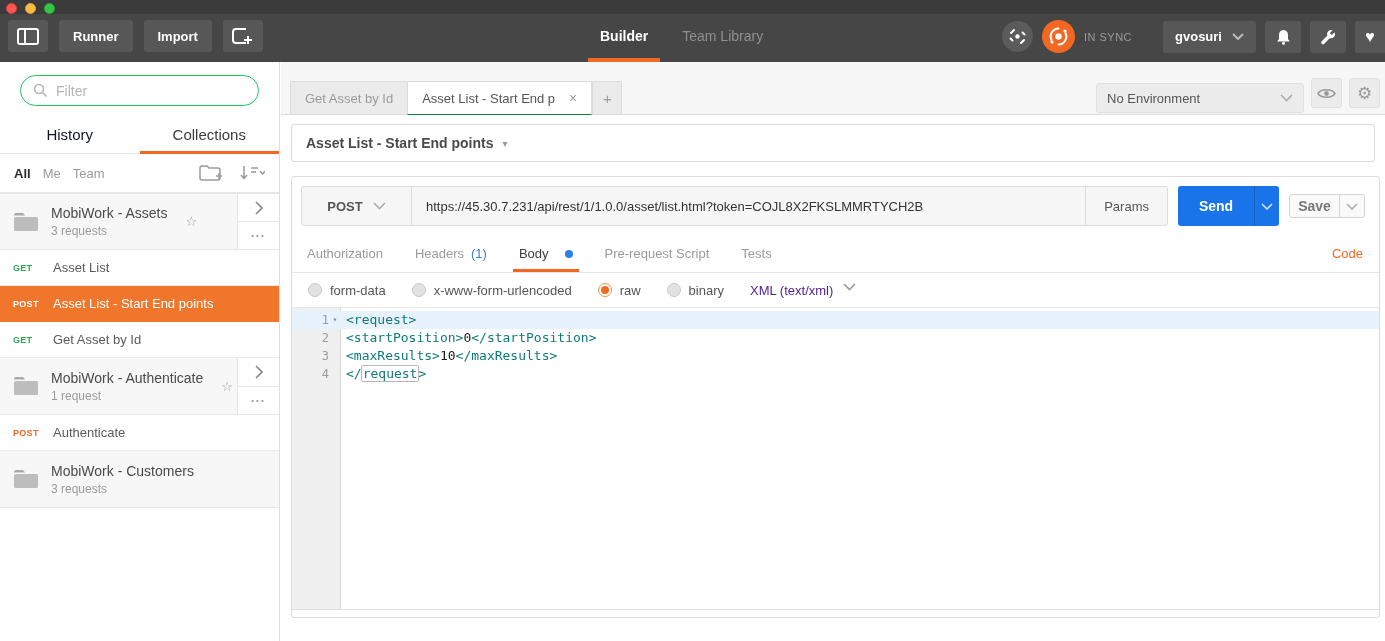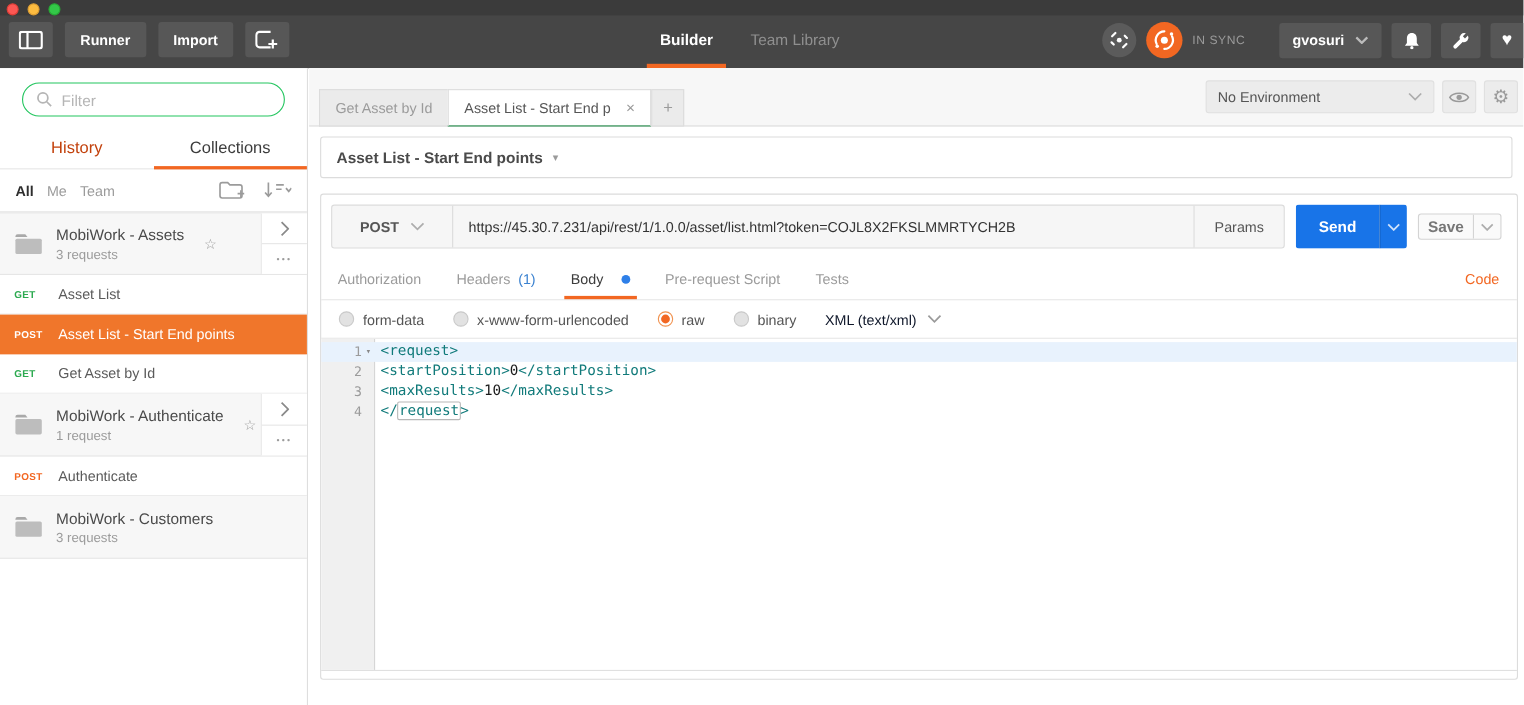--- a/index.html
+++ b/index.html
@@ -33,21 +33,21 @@
     display:flex; align-items:center; justify-content:center; cursor:pointer; }
   .sq-icon.heart { width:30px; border-top-right-radius:0; border-bottom-right-radius:0; font-size:16px; }
 
   
   .sidebar { position:absolute; left:0; top:62px; width:280px; height:579px; background:#fff; border-right:1px solid #dedede; }
   .filter-wrap { padding:13px 20px 12px 20px; }
   .filter-box { height:31px; border:1px solid #22c55e; border-radius:16px; display:flex; align-items:center; padding:0 12px; gap:8px; }
   .filter-box input { border:none; outline:none; font-size:14px; color:#555; width:170px; background:transparent; font-family:"Liberation Sans",sans-serif; }
   .filter-box input::placeholder { color:#b5b5b5; }
   .side-tabs { display:flex; border-bottom:1px solid #e6e6e6; }
-  .side-tab { width:50%; text-align:center; font-size:15px; color:#c2410c; padding:8px 0 10px 0; cursor:pointer; position:relative; }
+  .side-tab { width:50%; text-align:center; font-size:15px; color:#0f172a; padding:8px 0 10px 0; cursor:pointer; position:relative; }
   .side-tab.active { color:#3c3c3c; }
   .side-tab.active::after { content:""; position:absolute; left:0; right:0; bottom:-1px; height:3px; background:#F26722; }
   .scope-row { display:flex; align-items:center; height:39px; padding:0 14px; border-bottom:1px solid #e6e6e6; }
   .scope { font-size:13px; color:#9b9b9b; margin-right:12px; cursor:pointer; }
   .scope.active { color:#2e2e2e; font-weight:bold; }
   .scope-icons { margin-left:auto; display:flex; align-items:center; gap:16px; }
   .group-header { display:flex; background:#f7f7f7; border-bottom:1px solid #e6e6e6; height:57px; cursor:pointer; }
   .group-header.first { border-top:1px solid #e6e6e6; }
   .gh-main { flex:1; display:flex; align-items:center; padding-left:13px; gap:12px; }
   .gh-text .gh-name { font-size:14px; color:#4a4a4a; }
@@ -68,21 +68,21 @@
   .main { position:absolute; left:281px; top:62px; width:1104px; height:579px; background:#fff; }
   .tabstrip { position:relative; height:53px; background:#f7f7f7; border-bottom:1px solid #dcdcdc; }
   .doc-tabs { position:absolute; left:9px; bottom:-1px; display:flex; align-items:flex-end; }
   .doc-tab { height:34px; display:flex; align-items:center; padding:0 14px; font-size:13px; color:#9b9b9b;
     background:#ebebeb; border:1px solid #dcdcdc; border-right:none; cursor:pointer; }
   .doc-tab.active { background:#fff; color:#555; border-right:1px solid #dcdcdc; border-bottom:1px solid #15803d; }
   .doc-tab .close { margin-left:14px; color:#9b9b9b; font-size:14px; cursor:pointer; }
   .doc-tab.plus { width:30px; padding:0; justify-content:center; border-right:1px solid #dcdcdc; color:#9b9b9b; font-size:15px; }
   .env-area { position:absolute; right:5px; top:11px; display:flex; align-items:center; gap:7px; }
   .env-select { width:208px; height:30px; background:#ececec; border:1px solid #e0e0e0; border-radius:3px;
-    display:flex; align-items:center; font-size:13px; color:#555; padding:0 10px; cursor:pointer; }
+    display:flex; align-items:center; font-size:13px; color:#555; padding:0 10px; cursor:pointer;margin-top:10px; }
   .env-select .chev { margin-left:auto; }
   .env-btn { width:31px; height:30px; background:#ececec; border:1px solid #e0e0e0; border-radius:3px;
     display:flex; align-items:center; justify-content:center; color:#9a9a9a; cursor:pointer; }
   .env-btn.gear { font-size:17px; }
 
   .title-box { margin:9px 10px 0 10px; height:38px; border:1px solid #dcdcdc; border-radius:3px;
     display:flex; align-items:center; padding:0 14px; gap:9px; }
   .title-box .title { font-size:14px; font-weight:bold; color:#4a4a4a; }
   .title-box .caret { color:#9b9b9b; font-size:10px; cursor:pointer; }
 
@@ -112,21 +112,21 @@
   .rtab.active { color:#3c3c3c;gap:16px; }
   .rtab.active::after { content:""; position:absolute; left:-6px; right:-6px; bottom:0; height:3px; background:#F26722; }
   .rtab .dot { width:8px; height:8px; border-radius:50%; background:#2E7FE8; }
   .code-link { position:absolute; right:16px; color:#F26722; font-size:13px; cursor:pointer; }
 
   .mode-row { display:flex; align-items:center; height:35px; padding:0 16px; border-bottom:1px solid #e6e6e6; gap:26px; }
   .radio-opt { display:flex; align-items:center; gap:8px; font-size:13px; color:#555; cursor:pointer; }
   .radio { width:14px; height:14px; border-radius:50%; background:#e2e2e2; border:1px solid #c9c9c9; }
   .radio.sel { background:#fff; border:1px solid #f0914e; position:relative; }
   .radio.sel::after { content:""; position:absolute; left:2px; top:2px; width:8px; height:8px; border-radius:50%; background:#F26722; }
-  .ctype { display:flex; align-items:center; gap:10px; font-size:13px; color:#0f172a; cursor:pointer; }
+  .ctype { display:flex; gap:10px; font-size:13px; color:#4c1d95; cursor:pointer; }
 
   .editor { flex:1; position:relative; margin-bottom:7px; border-bottom:1px solid #e0e0e0; overflow:hidden;
     font-family:"DejaVu Sans Mono", monospace; }
   .gutter-bg { position:absolute; left:0; top:0; bottom:0; width:49px; background:#f0f0f0; border-right:1px solid #d6d6d6; }
   .ed-lines { position:relative; padding-top:3px; }
   .ed-row { display:flex; height:18px; line-height:18px; font-size:13px; }
   .ed-row.active { background:#e8f2fd; }
   .ed-gcell { width:49px; flex:none; display:flex; justify-content:flex-end; align-items:center; }
   .ed-gcell .ln { color:#9b9b9b; font-size:12px; }
   .ed-gcell .fold { width:12px; font-size:8px; color:#888; text-align:center; }

